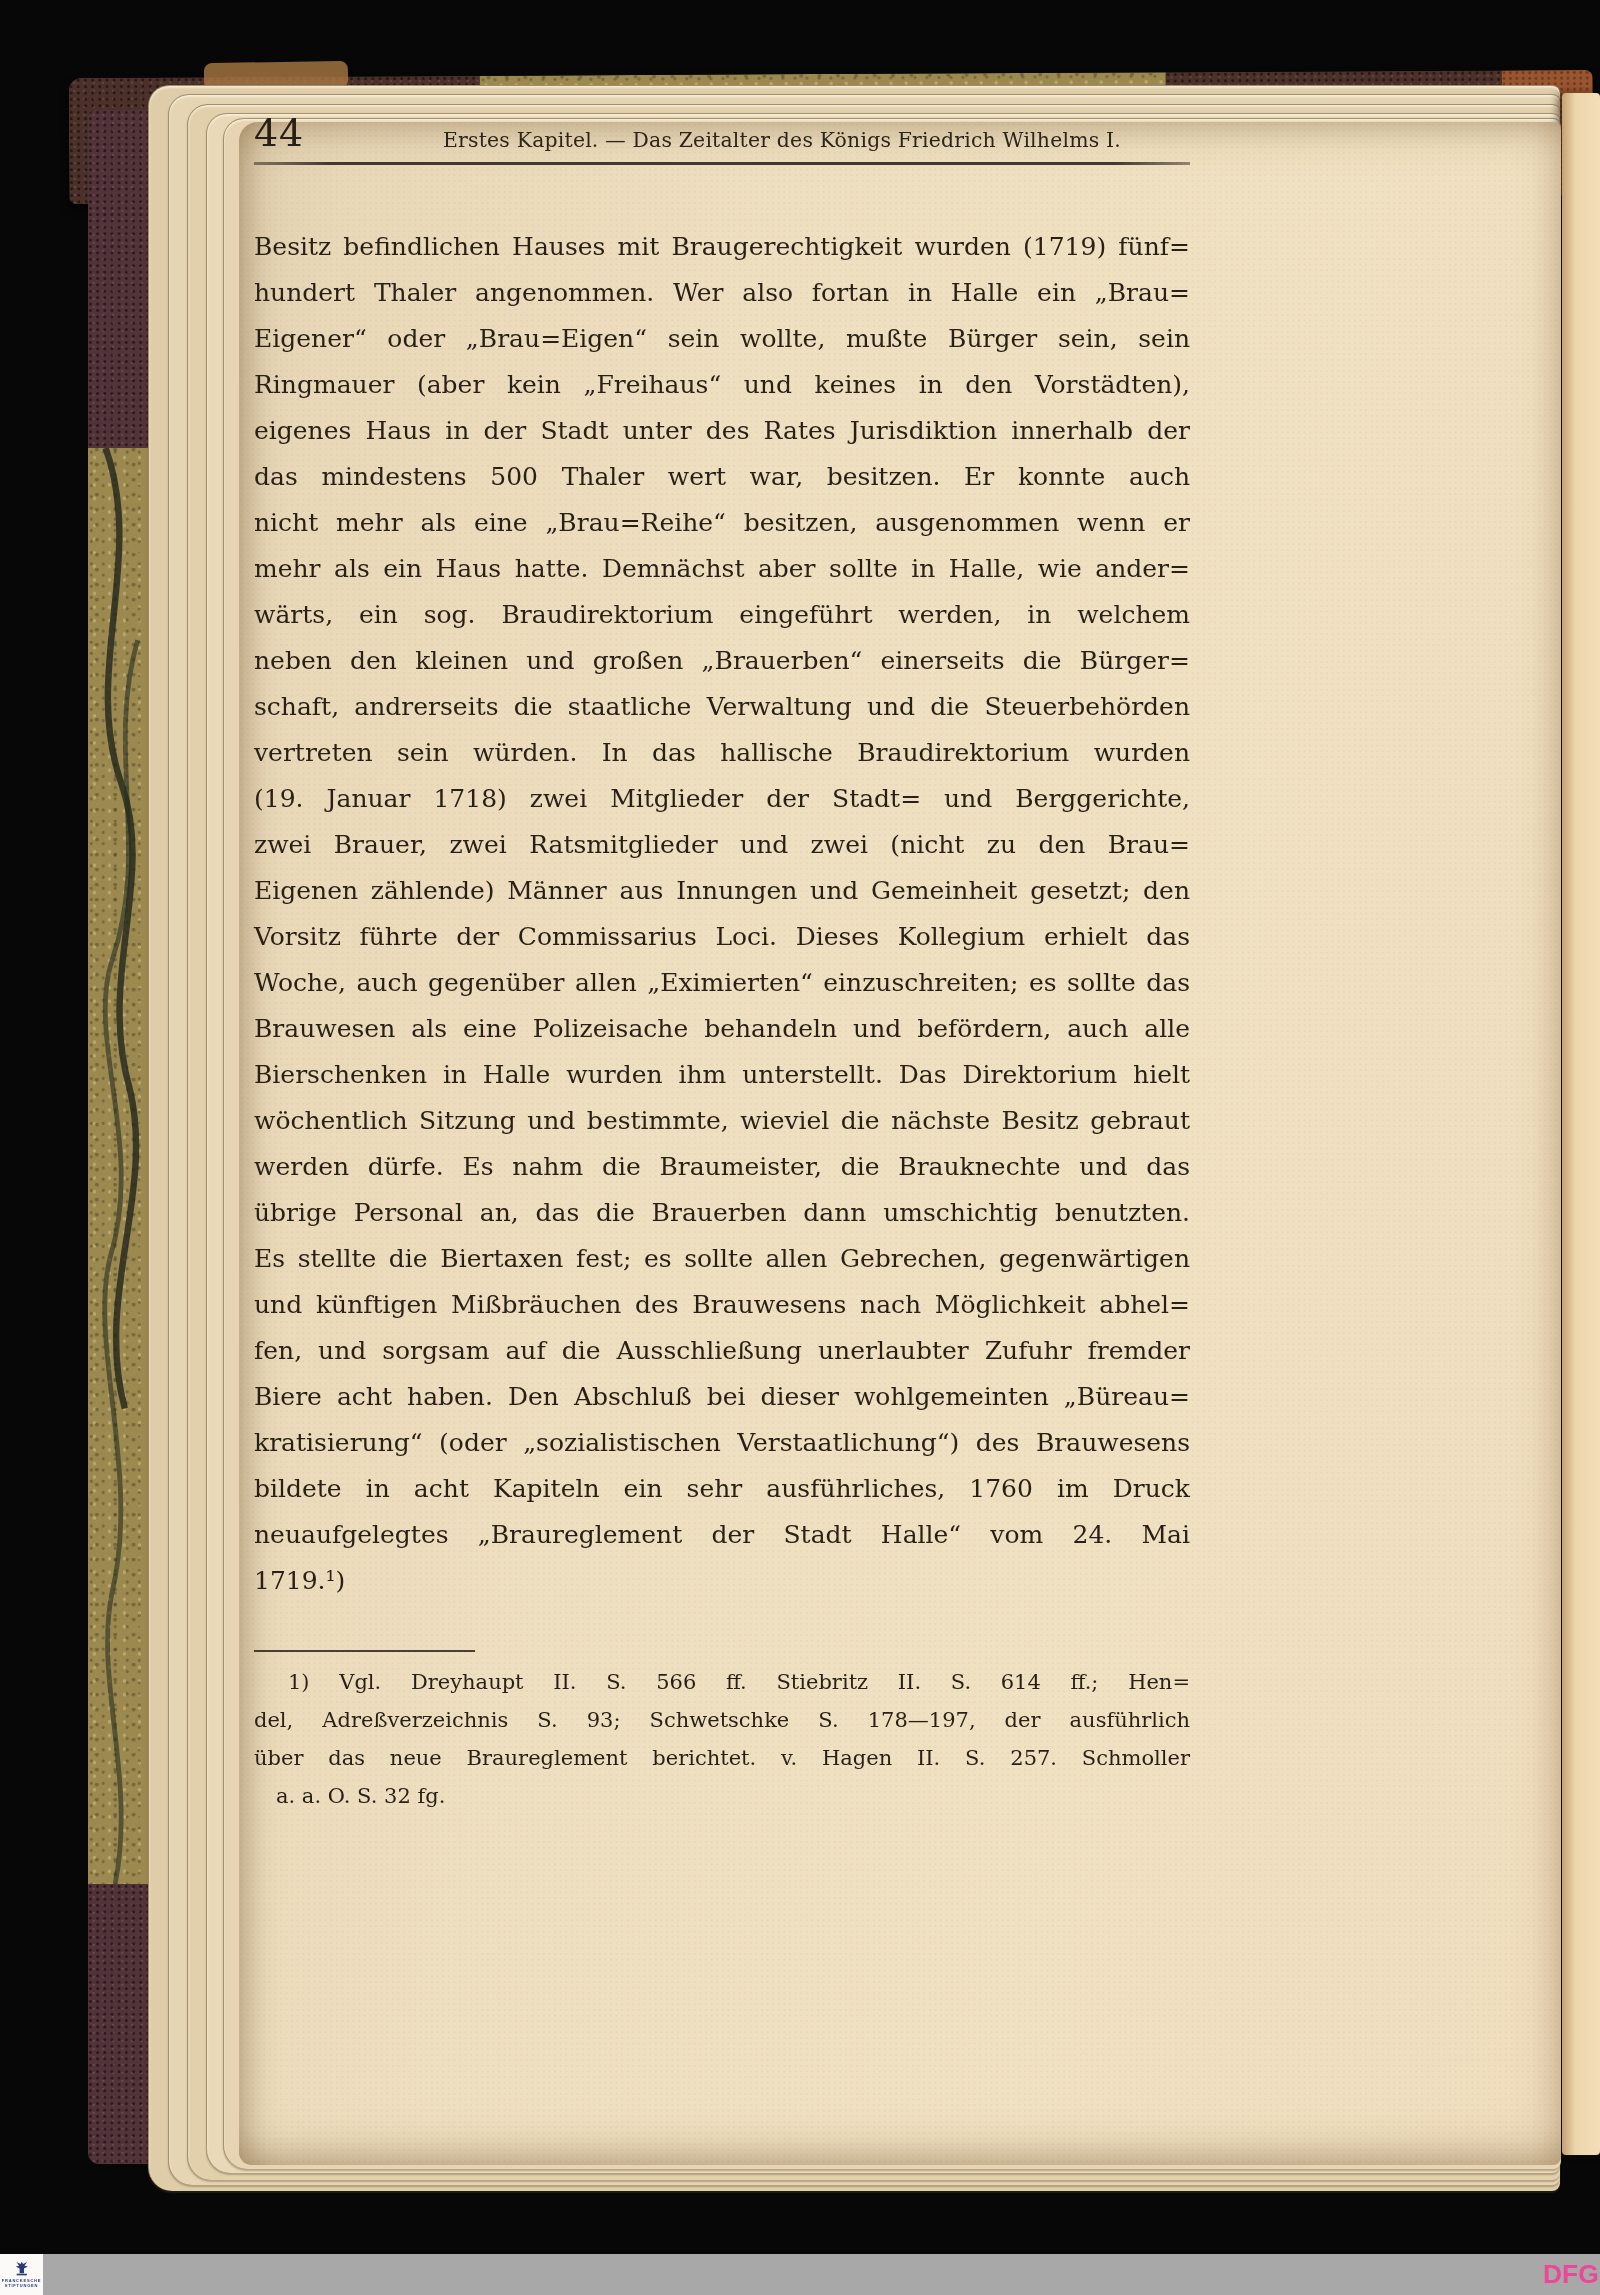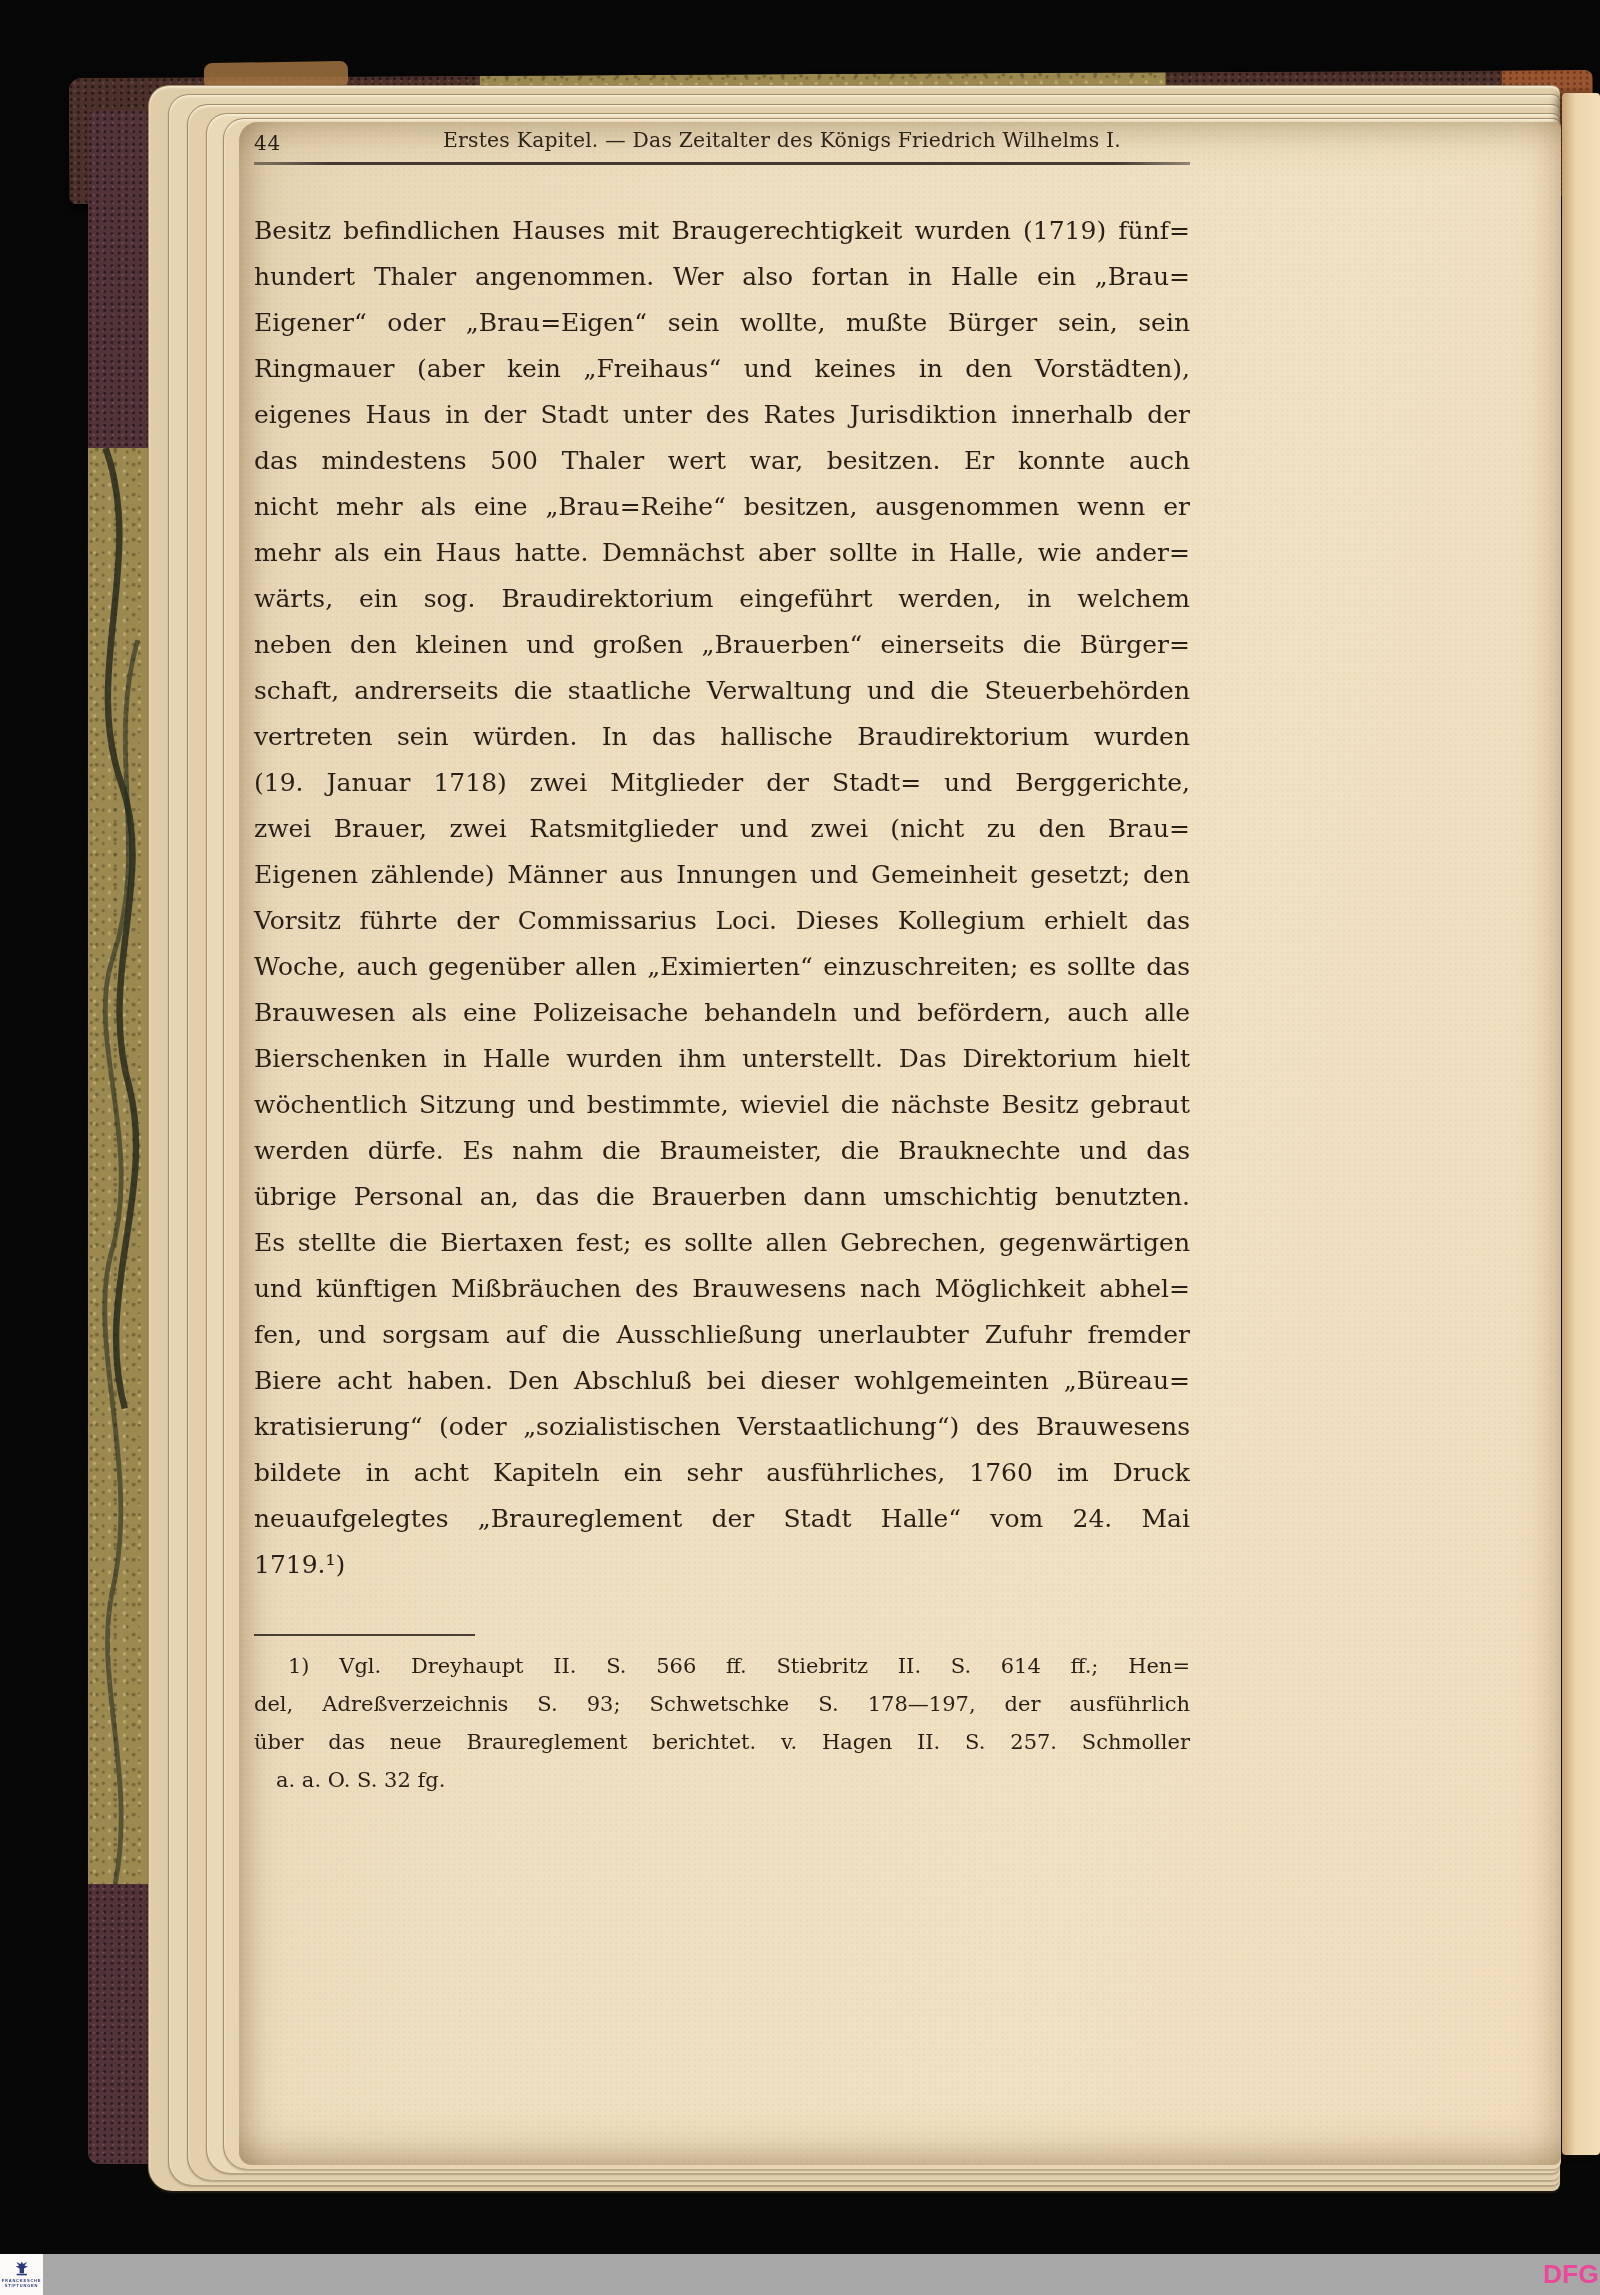--- a/index.html
+++ b/index.html
@@ -42,24 +42,24 @@
                         inset 0 -32px 45px -25.6px rgba(115,88,48,.4);}
   .main-page::after{content:"";position:absolute;inset:0;border-radius:inherit;
              background-image:radial-gradient(rgba(135,105,65,.07) 0.8px, transparent 1.2px);
              background-size:5.6px 5.6px;pointer-events:none;}
   .facing-edge{position:absolute;left:1562px;top:93px;width:38px;height:2062px;border-radius:4px;
              background:linear-gradient(90deg,#c5a173 0%,#ecd5ad 35%,#f3deb8 100%);
              box-shadow:-5.6px 0 8px -1.6px rgba(30,18,8,.65);}
   
   .content{position:absolute;left:254px;top:115px;width:936px;color:#281f16;z-index:5;}
   .header-row{display:flex;align-items:flex-end;height:40px;}
-  .page-num{width:120px;font-size:20px;letter-spacing:0.8px;}
+  .page-num{width:120px;font-size:38px;letter-spacing:0.8px;}
   .run-head{flex:1;text-align:center;font-size:20.4px;padding-bottom:3.2px;letter-spacing:0.2px;color:#2d241a;}
   .head-rule{margin-top:7.2px;height:2.4px;background:linear-gradient(90deg,rgba(58,48,40,.55),rgba(58,48,40,.95) 8%,rgba(58,48,40,.95) 92%,rgba(58,48,40,.5));}
-  .bodytext{margin-top:43px;}
+  .bodytext{margin-top:59px;}
   .ln{font-size:25px;line-height:46px;text-align:justify;text-align-last:justify;white-space:nowrap_off;}
   .ln.no-just{text-align:left;text-align-last:left;}
   .fn-rule{margin-top:46px;width:221px;height:2px;background:rgba(55,45,36,.9);}
   .footnote{margin-top:11.2px;}
   .fn{font-size:21px;line-height:38px;text-align:justify;text-align-last:justify;}
   .fn.no-just{text-align:center;text-align-last:left;margin-left:22px;}
   .fn.indent{text-indent:34px;}
   
   .scan-bar{position:absolute;left:0;top:2254px;width:1601px;height:42px;background:#a8a8a8;}
   .logo-box{position:absolute;left:0;top:2254px;width:43px;height:42px;background:#fbfaf8;

